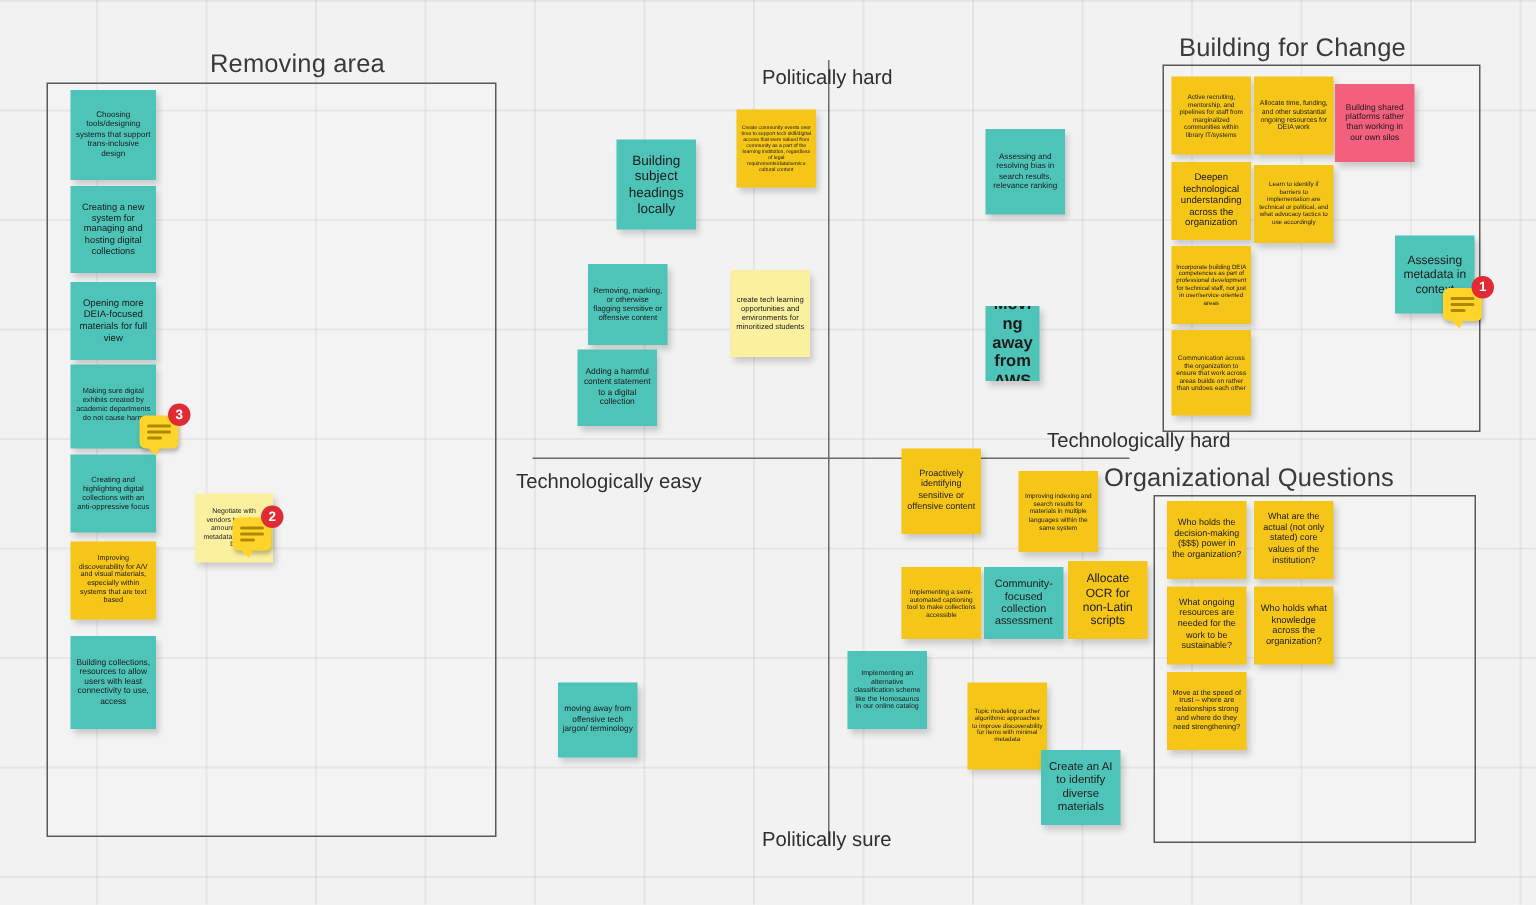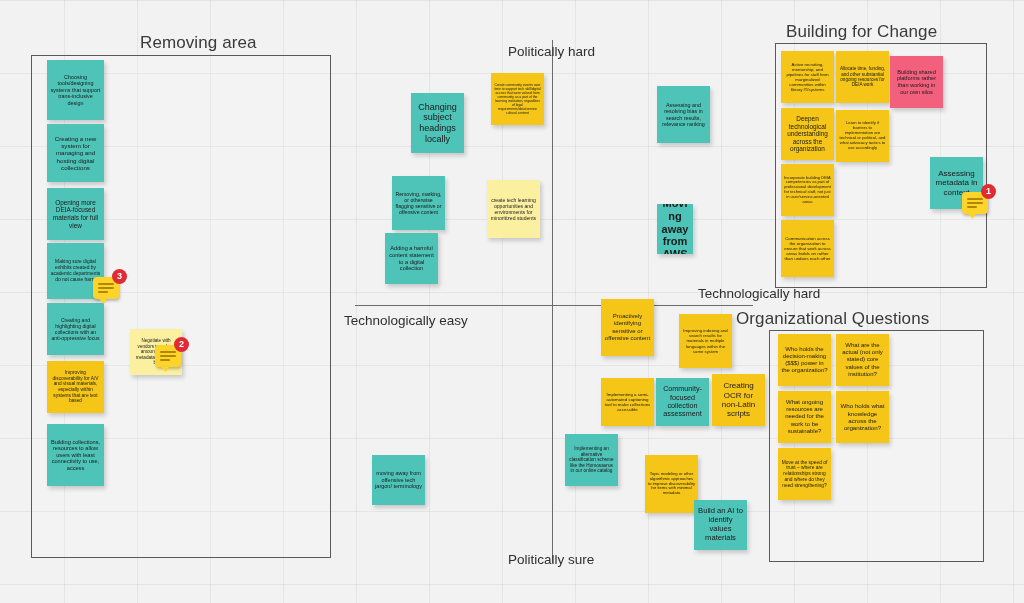--- a/index.html
+++ b/index.html
@@ -164,21 +164,21 @@
     </div>
 
   <div class="badge" style="left:155px;top:345px;">
     <span class="bar b1"></span>
     <span class="bar b2"></span>
     <span class="bar b3"></span>
     <span class="count">2</span>
   </div>
 
   <div class="note teal" style="left:411px;top:93px;width:53px;height:60px;font-size:9px;">
-    <span>Changing subject headings locally</span>
+    <span>Building subject headings locally</span>
     </div>
 
   <div class="note yellow" style="left:491px;top:73px;width:53px;height:52px;font-size:3.4px;">
     <span>Create community events over time to support tech skill/digital access that were valued from community as a part of the learning institution, regardless of legal requirements/data/service cultural content</span>
     </div>
 
   <div class="note teal" style="left:392px;top:176px;width:53px;height:54px;font-size:5.2px;">
     <span>Removing, marking, or otherwise flagging sensitive or offensive content</span>
     </div>
 
@@ -208,37 +208,37 @@
 
   <div class="note yellow" style="left:601px;top:378px;width:53px;height:48px;font-size:4.4px;">
     <span>Implementing a semi-automated captioning tool to make collections accessible</span>
     </div>
 
   <div class="note teal" style="left:656px;top:378px;width:53px;height:48px;font-size:7.2px;">
     <span>Community-focused collection assessment</span>
     </div>
 
   <div class="note yellow" style="left:712px;top:374px;width:53px;height:52px;font-size:8px;">
-    <span>Creating OCR for non-Latin scripts</span>
+    <span>Allocate OCR for non-Latin scripts</span>
     </div>
 
   <div class="note teal" style="left:565px;top:434px;width:53px;height:52px;font-size:4.7px;">
     <span>Implementing an alternative classification scheme like the Homosaurus in our online catalog</span>
     </div>
 
   <div class="note teal" style="left:372px;top:455px;width:53px;height:50px;font-size:5.5px;">
     <span>moving away from offensive tech jargon/ terminology</span>
     </div>
 
   <div class="note yellow" style="left:645px;top:455px;width:53px;height:58px;font-size:4.2px;">
     <span>Topic modeling or other algorithmic approaches to improve discoverability for items with minimal metadata</span>
     </div>
 
   <div class="note teal" style="left:694px;top:500px;width:53px;height:50px;font-size:7.6px;">
-    <span>Build an AI to identify values materials</span>
+    <span>Create an AI to identify diverse materials</span>
     </div>
 
   <div class="note yellow" style="left:781px;top:51px;width:53px;height:52px;font-size:4.3px;">
     <span>Active recruiting, mentorship, and pipelines for staff from marginalized communities within library IT/systems</span>
     </div>
 
   <div class="note yellow" style="left:836px;top:51px;width:53px;height:52px;font-size:4.6px;">
     <span>Allocate time, funding, and other substantial ongoing resources for DEIA work</span>
     </div>
 

